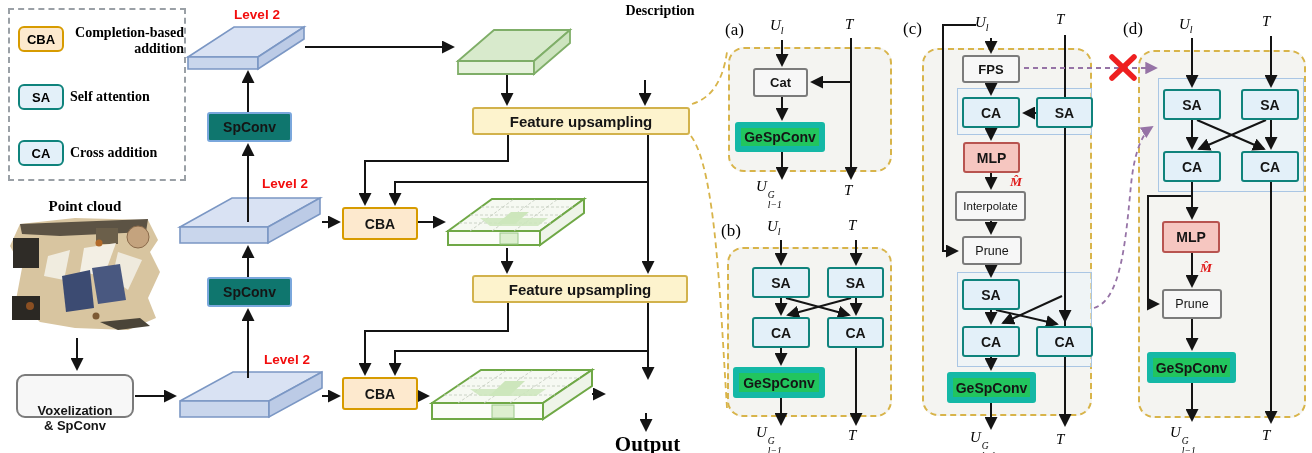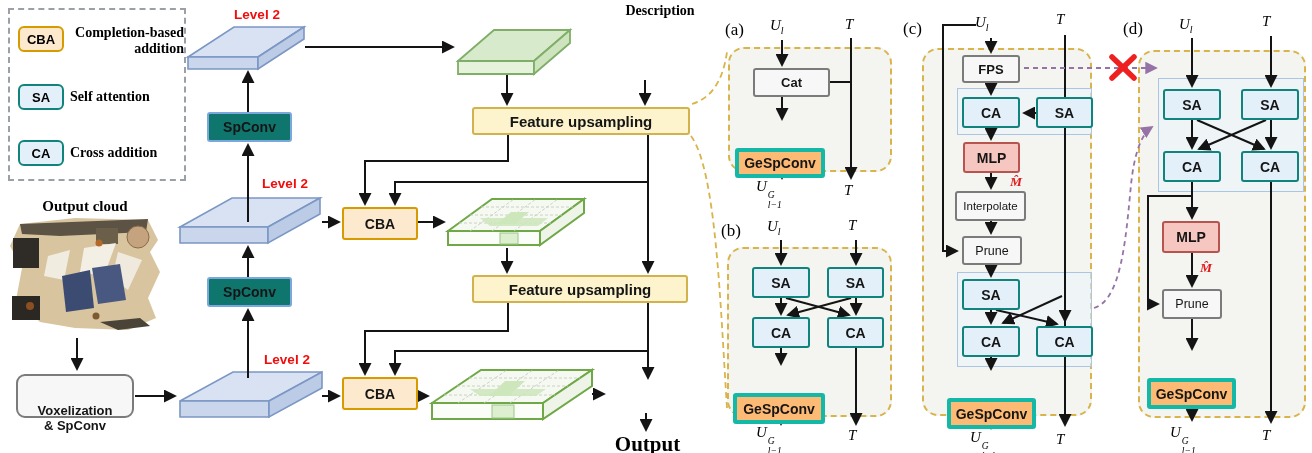--- a/index.html
+++ b/index.html
@@ -5,21 +5,21 @@
   html,body{margin:0;padding:0;background:#ffffff;}
   .stage{position:relative;width:1312px;height:453px;background:#ffffff;overflow:hidden;
          font-family:"Liberation Sans",sans-serif;}
   
   .box{position:absolute;box-sizing:border-box;display:flex;align-items:center;justify-content:center;
        font:bold 14px "Liberation Sans",sans-serif;color:#151515;border-radius:3px;z-index:3;text-align:center;}
   .b-spconv{background:#0f766e;border:2px solid #7aa7dc;text-align:center;}
   .b-cba{background:#fde9ce;border:2px solid #d79b00;}
   .b-fu{background:#fdf3cd;border:2px solid #d2b24c;font-size:15px;}
   .b-red{background:#f6c6c0;border:2px solid #b85450;}
-  .b-green{background:#fdba74;border:4px solid #14b8a6;margin-top:26px;}
+  .b-green{background:#22c55e;border:6px solid #14b8a6;}
   .b-att{background:#e3f0f9;border:2px solid #0f837c;}
   .b-gray{background:#f7f7f7;border:2px solid #7b7b7b;}
   .b-desc{background:#fff;border:1.5px solid #222;border-radius:0;
           font:10px/1.22 "Liberation Sans",sans-serif;padding:2px 1px;}
   
   .lvl{position:absolute;font:bold 13.5px "Liberation Sans",sans-serif;color:#f20d0d;z-index:3;text-align:center;}
   .serifb{position:absolute;font:bold 15px "Liberation Serif",serif;color:#000;z-index:3;text-align:center;}
   .ptag{position:absolute;font:17px "Liberation Serif",serif;color:#000;z-index:3;}
   .math{position:absolute;font:italic 15px "Liberation Serif",serif;color:#000;z-index:3;white-space:nowrap;}
   .math .sb{font-size:10px;font-style:italic;vertical-align:-4px;}
@@ -243,21 +243,21 @@
     <div class="legend-label" style="top:79px;">Self attention</div>
     <div class="chip chip-att" style="top:130px;">
         <span>CA</span>
       </div>
     <div class="legend-label" style="top:135px;">Cross addition</div>
   </div>
 
   <div class="lvl" style="left:222px;top:7px;width:70px;">Level 2</div>
   <div class="lvl" style="left:250px;top:176px;width:70px;">Level 2</div>
   <div class="lvl" style="left:252px;top:352px;width:70px;">Level 2</div>
-  <div class="serifb" style="left:25px;top:198px;width:120px;">Output cloud</div>
+  <div class="serifb" style="left:25px;top:198px;width:120px;">Point cloud</div>
 
   <div class="box b-spconv" style="left:207px;top:112px;width:85px;height:30px;">SpConv</div>
   <div class="box b-spconv" style="left:207px;top:277px;width:85px;height:30px;">SpConv</div>
 
   <div class="serifb" style="left:605px;top:3px;width:110px;font-size:14px;">Description</div>
 
   <div class="box b-fu" style="left:472px;top:107px;width:218px;height:28px;">Feature upsampling</div>
   <div class="box b-fu" style="left:472px;top:275px;width:216px;height:28px;">Feature upsampling</div>
 
   <div class="box b-cba" style="left:342px;top:207px;width:76px;height:33px;">CBA</div>
@@ -268,21 +268,21 @@
       <span>Voxelization</span>
       <span>&amp; SpConv</span>
     </div>
   </div>
 
   <div class="serifb" style="left:605px;top:432px;width:85px;font-size:21px;">Output</div>
 
   <div class="ptag" style="left:725px;top:20px;">(a)</div>
   <div class="math" style="left:770px;top:17px;"><span>U</span><span class="sb">l</span></div>
   <div class="math" style="left:845px;top:16px;">T</div>
-  <div class="box b-gray" style="left:753px;top:68px;width:77px;height:29px;font-size:13px;">Cat</div>
+  <div class="box b-gray" style="left:753px;top:68px;width:55px;height:29px;font-size:13px;">Cat</div>
   <div class="box b-green" style="left:735px;top:122px;width:90px;height:30px;">GeSpConv</div>
   <div class="math" style="left:756px;top:178px;"><span>U</span><span class="ss">
         <span>G</span>
         <span>l−1</span>
       </span></div>
   <div class="math" style="left:844px;top:182px;">T</div>
 
   <div class="ptag" style="left:721px;top:221px;">(b)</div>
   <div class="math" style="left:767px;top:218px;"><span>U</span><span class="sb">l</span></div>
   <div class="math" style="left:848px;top:217px;">T</div>

